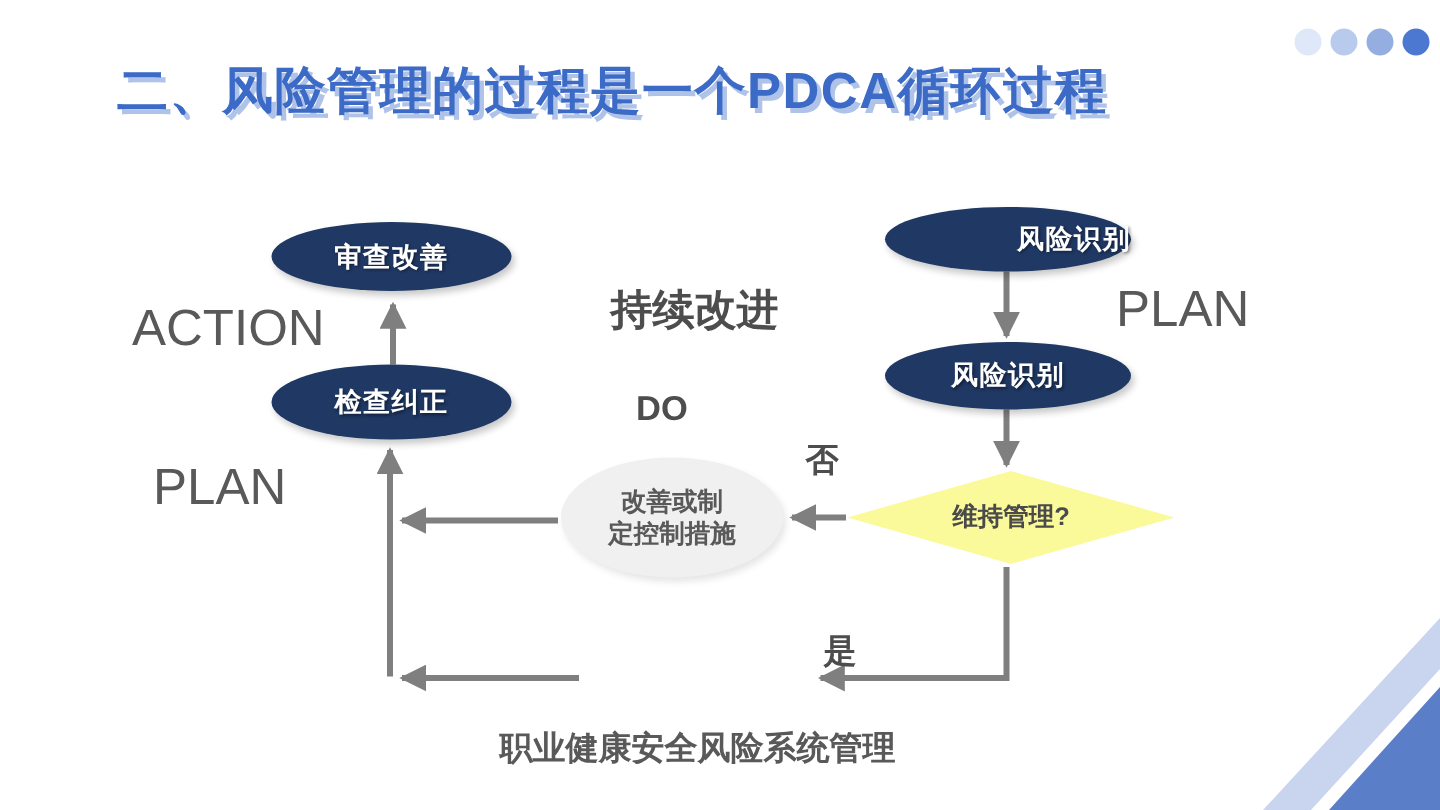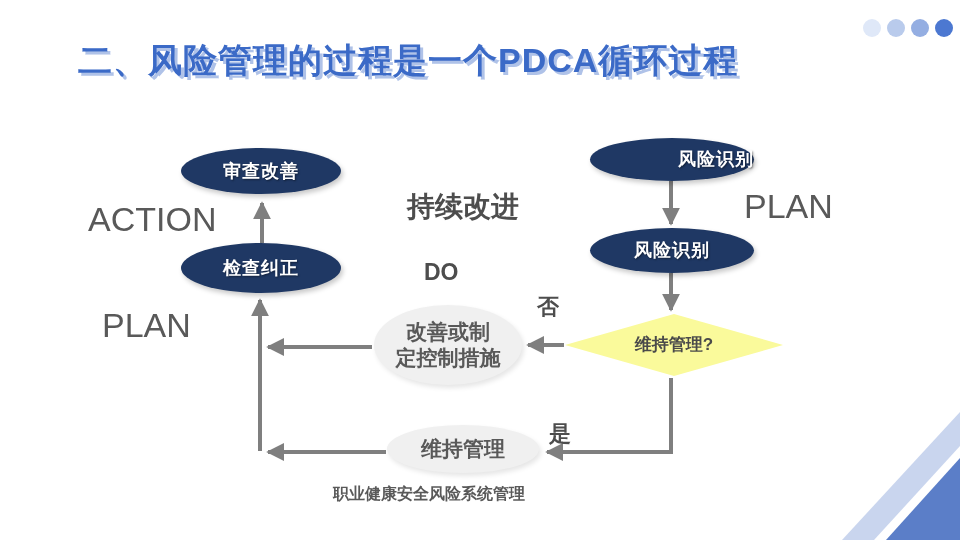--- a/index.html
+++ b/index.html
@@ -18,21 +18,21 @@
   .node{
     position:absolute;display:flex;align-items:center;justify-content:center;
     text-align:center;font-weight:bold;line-height:1.25;
   }
   .node-navy{
     background:#1F3864;border-radius:50%;color:#ffffff;font-size:18px;
     letter-spacing:1px;box-shadow:2px 3px 5px rgba(0,0,0,0.22);
     text-shadow:1px 1px 2px rgba(0,0,0,0.45);
   }
   .node-gray{
-    background:#F0F0F0;border-radius:50%;color:#595959;font-size:21px;
+    background:#F0F0F0;border-radius:50%;color:#595959;font-size:17px;
     box-shadow:2px 3px 5px rgba(0,0,0,0.10);
     text-align:center;
   }
   .pre-line{white-space:pre-line;}
   .node-review{left:181px;top:148px;width:160px;height:46px;}
   .node-checkcorrect{left:181px;top:243px;width:160px;height:50px;}
   .node-identify{left:590px;top:138px;width:164px;height:43px;justify-content:flex-end;}
   .node-evaluate{left:590px;top:228px;width:164px;height:45px;}
   .node-improve{left:374px;top:305px;width:148px;height:80px;}
   .node-maintain{left:387px;top:425px;width:152px;height:48px;}
@@ -44,21 +44,21 @@
   .phase{position:absolute;color:#595959;font-size:34px;white-space:nowrap;line-height:1;}
   .phase-action{left:88px;top:202px;}
   .phase-check{left:102px;top:308px;}
   .phase-plan{left:744px;top:189px;}
   .phase-do{left:424px;top:261px;font-size:23px;font-weight:bold;color:#4D4D4D;}
   .freelabel{position:absolute;color:#4D4D4D;font-weight:bold;line-height:1;white-space:nowrap;}
   .lbl-ci{left:407px;top:193px;font-size:28px;}
   .lbl-no{left:537px;top:296px;font-size:22px;}
   .lbl-yes{left:549px;top:423px;font-size:22px;}
   .caption{
-    position:absolute;left:333px;top:484px;font-size:16px;font-weight:bold;
+    position:absolute;left:333px;top:484px;font-size:22px;font-weight:bold;
     color:#595959;white-space:nowrap;
   }
 </style>
 </head>
 <body>
 
 <div class="stage">
 
   <div class="title">二、风险管理的过程是一个PDCA循环过程</div>
 
@@ -94,23 +94,20 @@
   <div class="node node-navy node-identify">
     <span>风险识别</span>
   </div>
   <div class="node node-navy node-evaluate">
     <span>风险识别</span>
   </div>
   <div class="node node-gray node-improve">
     <span class="pre-line">改善或制
 定控制措施</span>
   </div>
-  <div class="node node-gray node-maintain">
-    <span>维持管理</span>
-  </div>
   <div class="node node-diamond">
     <span>维持管理?</span>
   </div>
 
   <div class="phase phase-action">ACTION</div>
   <div class="phase phase-check">PLAN</div>
   <div class="phase phase-plan">PLAN</div>
   <div class="phase phase-do">DO</div>
 
   <div class="freelabel lbl-ci">持续改进</div>

